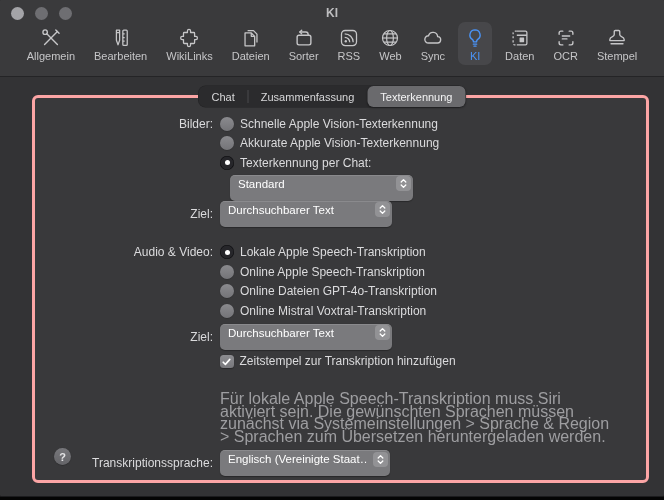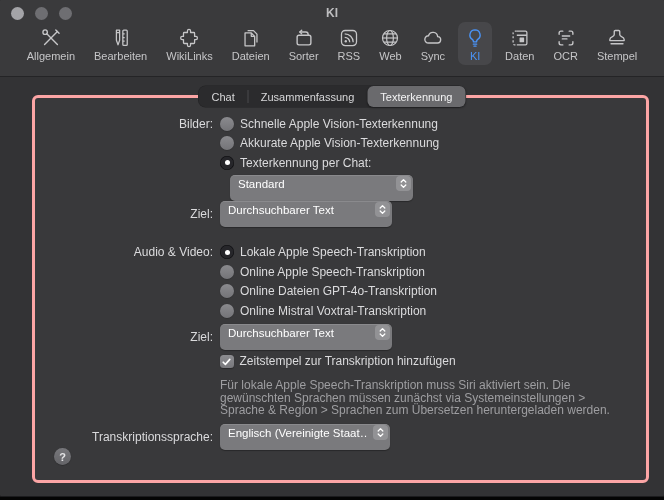--- a/index.html
+++ b/index.html
@@ -41,21 +41,21 @@
   .rlabel,.cklabel{font-size:12px;color:#DBDBDD;}
   .popup{display:flex;align-items:center;justify-content:space-between;height:26px;box-sizing:border-box;
     background:var(--popup-bg,#7A7A7D);border-radius:5px;padding:0 2px 8px 8px;
     box-shadow:inset 0 .5px 0 rgba(255,255,255,.25),0 .5px 1px rgba(0,0,0,.3);}
   .popup-label{font-size:11.5px;color:#FFFFFF;white-space:nowrap;overflow:hidden;}
   .stepper{width:15px;height:15px;border-radius:4px;background:var(--popup-stepper-bg,#929295);
     display:flex;align-items:center;justify-content:center;margin-left:6px;flex:none;}
   .checkbox{width:13.5px;height:13.5px;border-radius:3.5px;flex:none;margin-right:6px;
     background:linear-gradient(#8C8C90,#78787C);display:flex;align-items:center;justify-content:center;
     box-shadow:0 .5px 1px rgba(0,0,0,.3);}
-  .helptext{margin-left:185px;margin-top:8px;width:396px;font-size:12px;line-height:12.5px;color:#9E9EA1;}
+  .helptext{margin-left:185px;margin-top:22px;width:396px;font-size:16px;line-height:12.5px;color:#9E9EA1;}
   .helpbtn{position:absolute;left:19px;bottom:15px;width:17px;height:17px;border-radius:50%;
     background:linear-gradient(#77777B,#646468);color:#E4E4E6;font-size:11px;font-weight:bold;
     display:flex;align-items:center;justify-content:center;box-shadow:0 .5px 1px rgba(0,0,0,.4);}
   .mt2{margin-top:2px;}.mt3{margin-top:3px;}.mt7{margin-top:7px;}.mt20{margin-top:16px;}
 </style>
 </head>
 <body>
 
 <div class="window">
 

